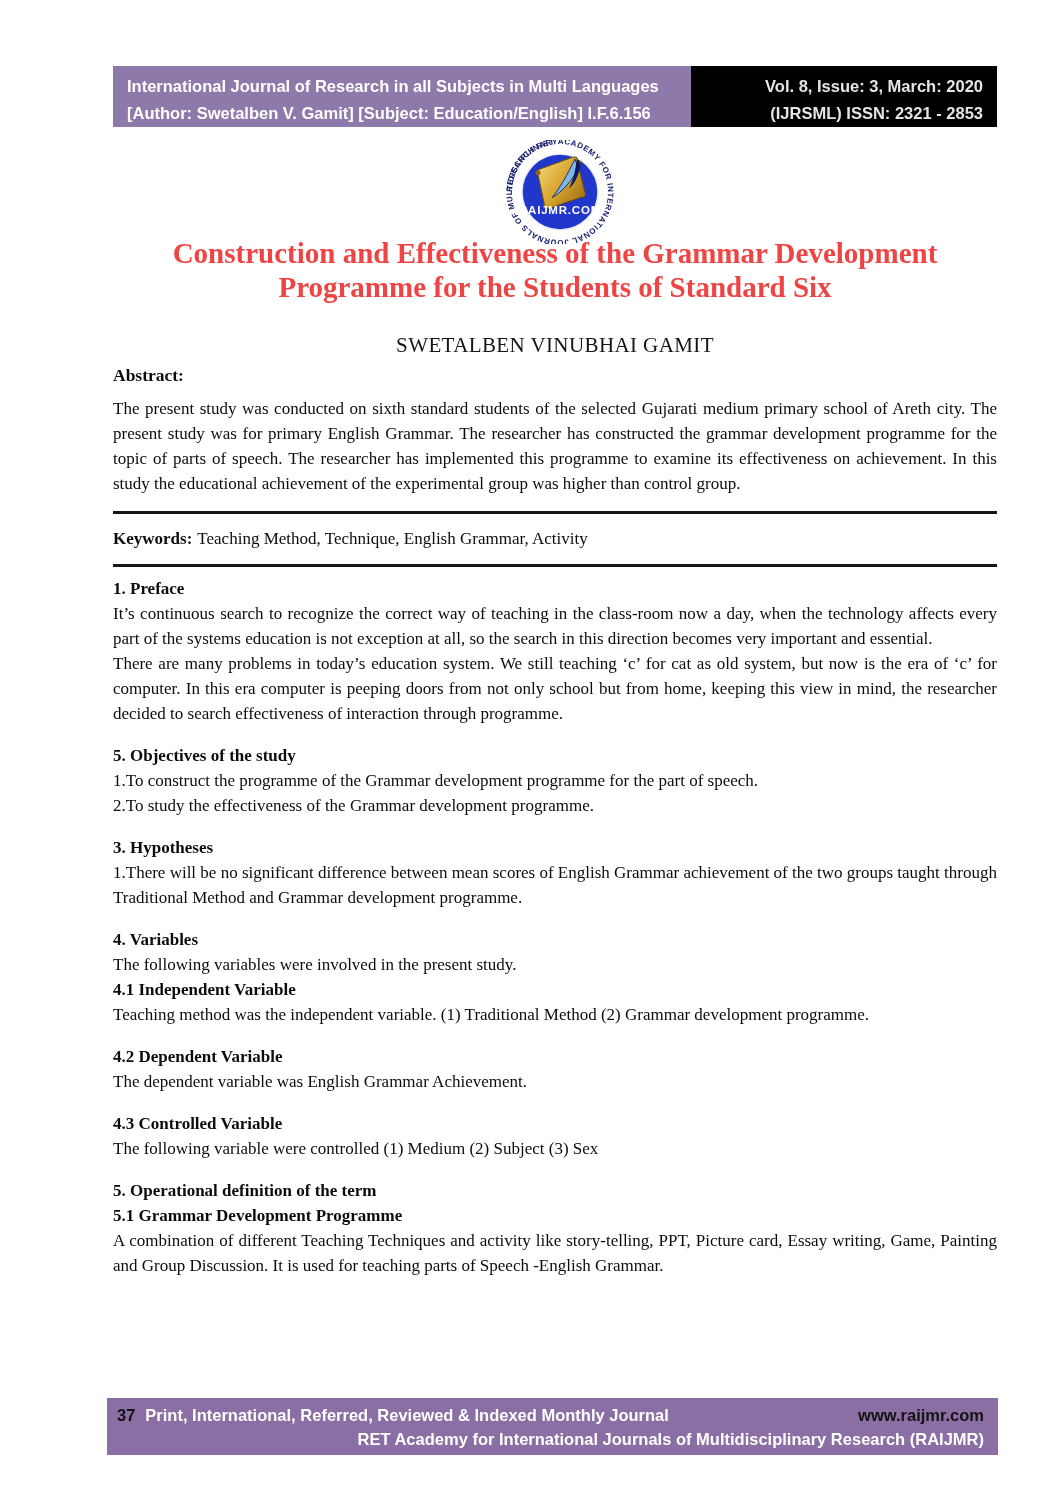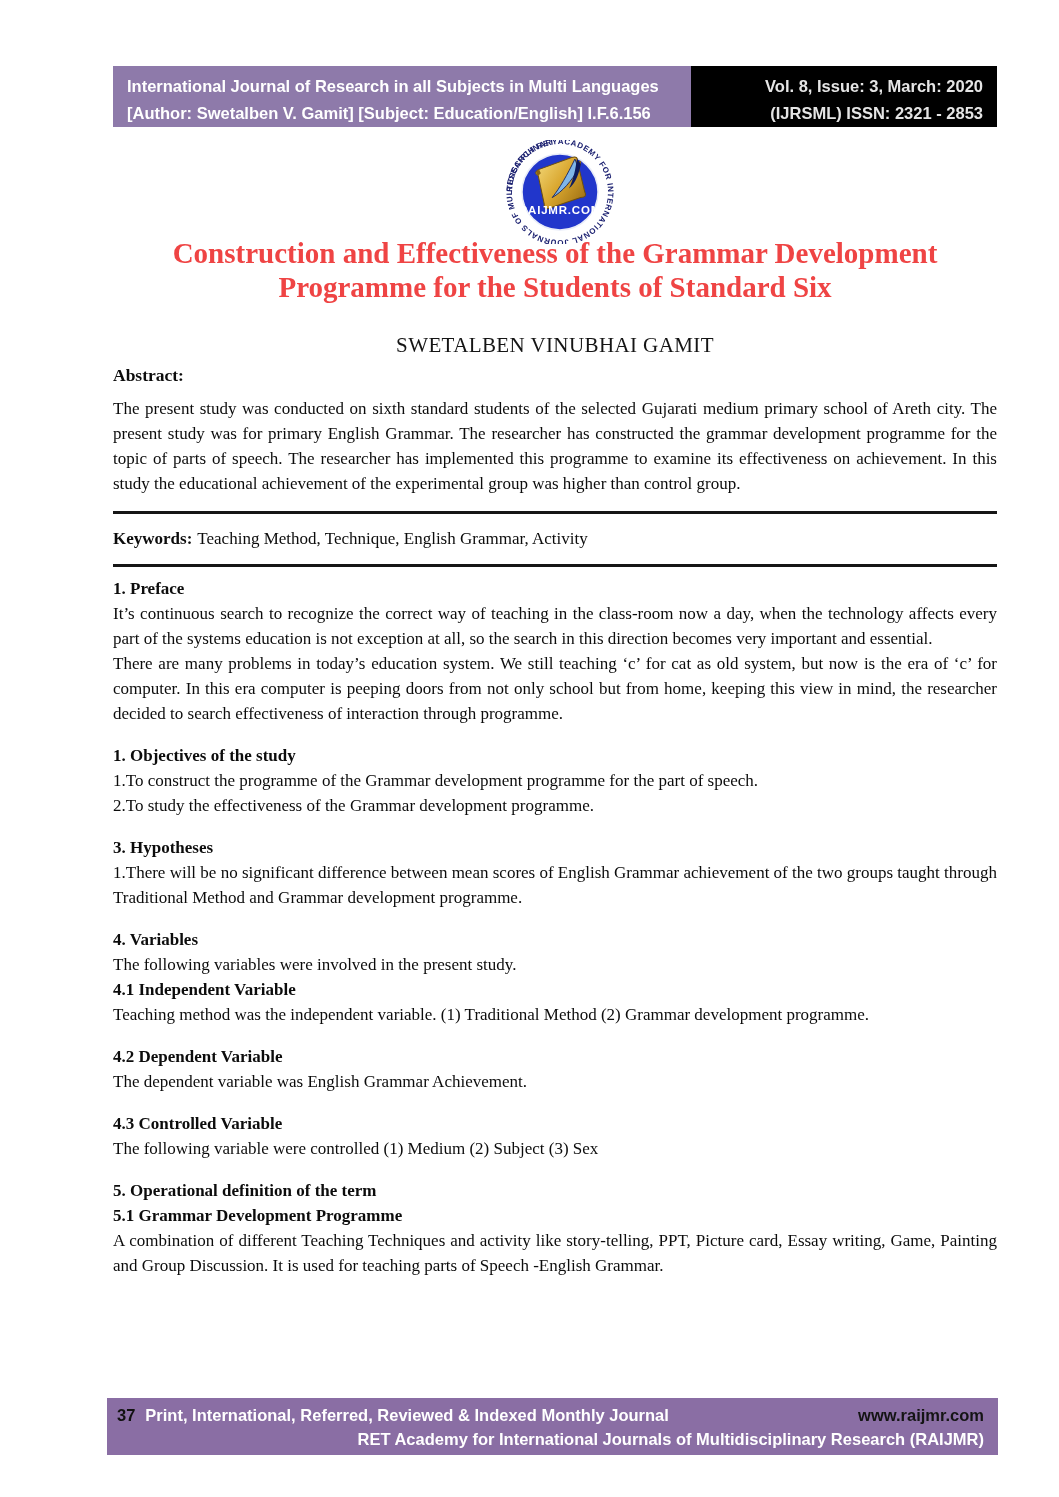--- a/index.html
+++ b/index.html
@@ -106,21 +106,21 @@
   <hr class="rule">
   <div class="kw">
     <span class="kw-label">Keywords:</span><span class="kw-text">Teaching Method, Technique, English Grammar, Activity</span>
   </div>
   <hr class="rule2">
   <div id="article-body">
       <div class="bh">1. Preface</div>
       <div class="bp">It’s continuous search to recognize the correct way of teaching in the class-room now a day, when the technology affects every part of the systems education is not exception at all, so the search in this direction becomes very important and essential.</div>
       <div class="bp">There are many problems in today’s education system. We still teaching ‘c’ for cat as old system, but now is the era of ‘c’ for computer. In this era computer is peeping doors from not only school but from home, keeping this view in mind, the researcher decided to search effectiveness of interaction through programme.</div>
       <div class="bsp"></div>
-      <div class="bh">1. Objectives of the study</div>
+      <div class="bh">5. Objectives of the study</div>
       <div class="bp">1.To construct the programme of the Grammar development programme for the part of speech.</div>
       <div class="bp">2.To study the effectiveness of the Grammar development programme.</div>
       <div class="bsp"></div>
       <div class="bh">3. Hypotheses</div>
       <div class="bp">1.There will be no significant difference between mean scores of English Grammar achievement of the two groups taught through Traditional Method and Grammar development programme.</div>
       <div class="bsp"></div>
       <div class="bh">4. Variables</div>
       <div class="bp">The following variables were involved in the present study.</div>
       <div class="bh">4.1 Independent Variable</div>
       <div class="bp">Teaching method was the independent variable. (1) Traditional Method (2) Grammar development programme.</div>

